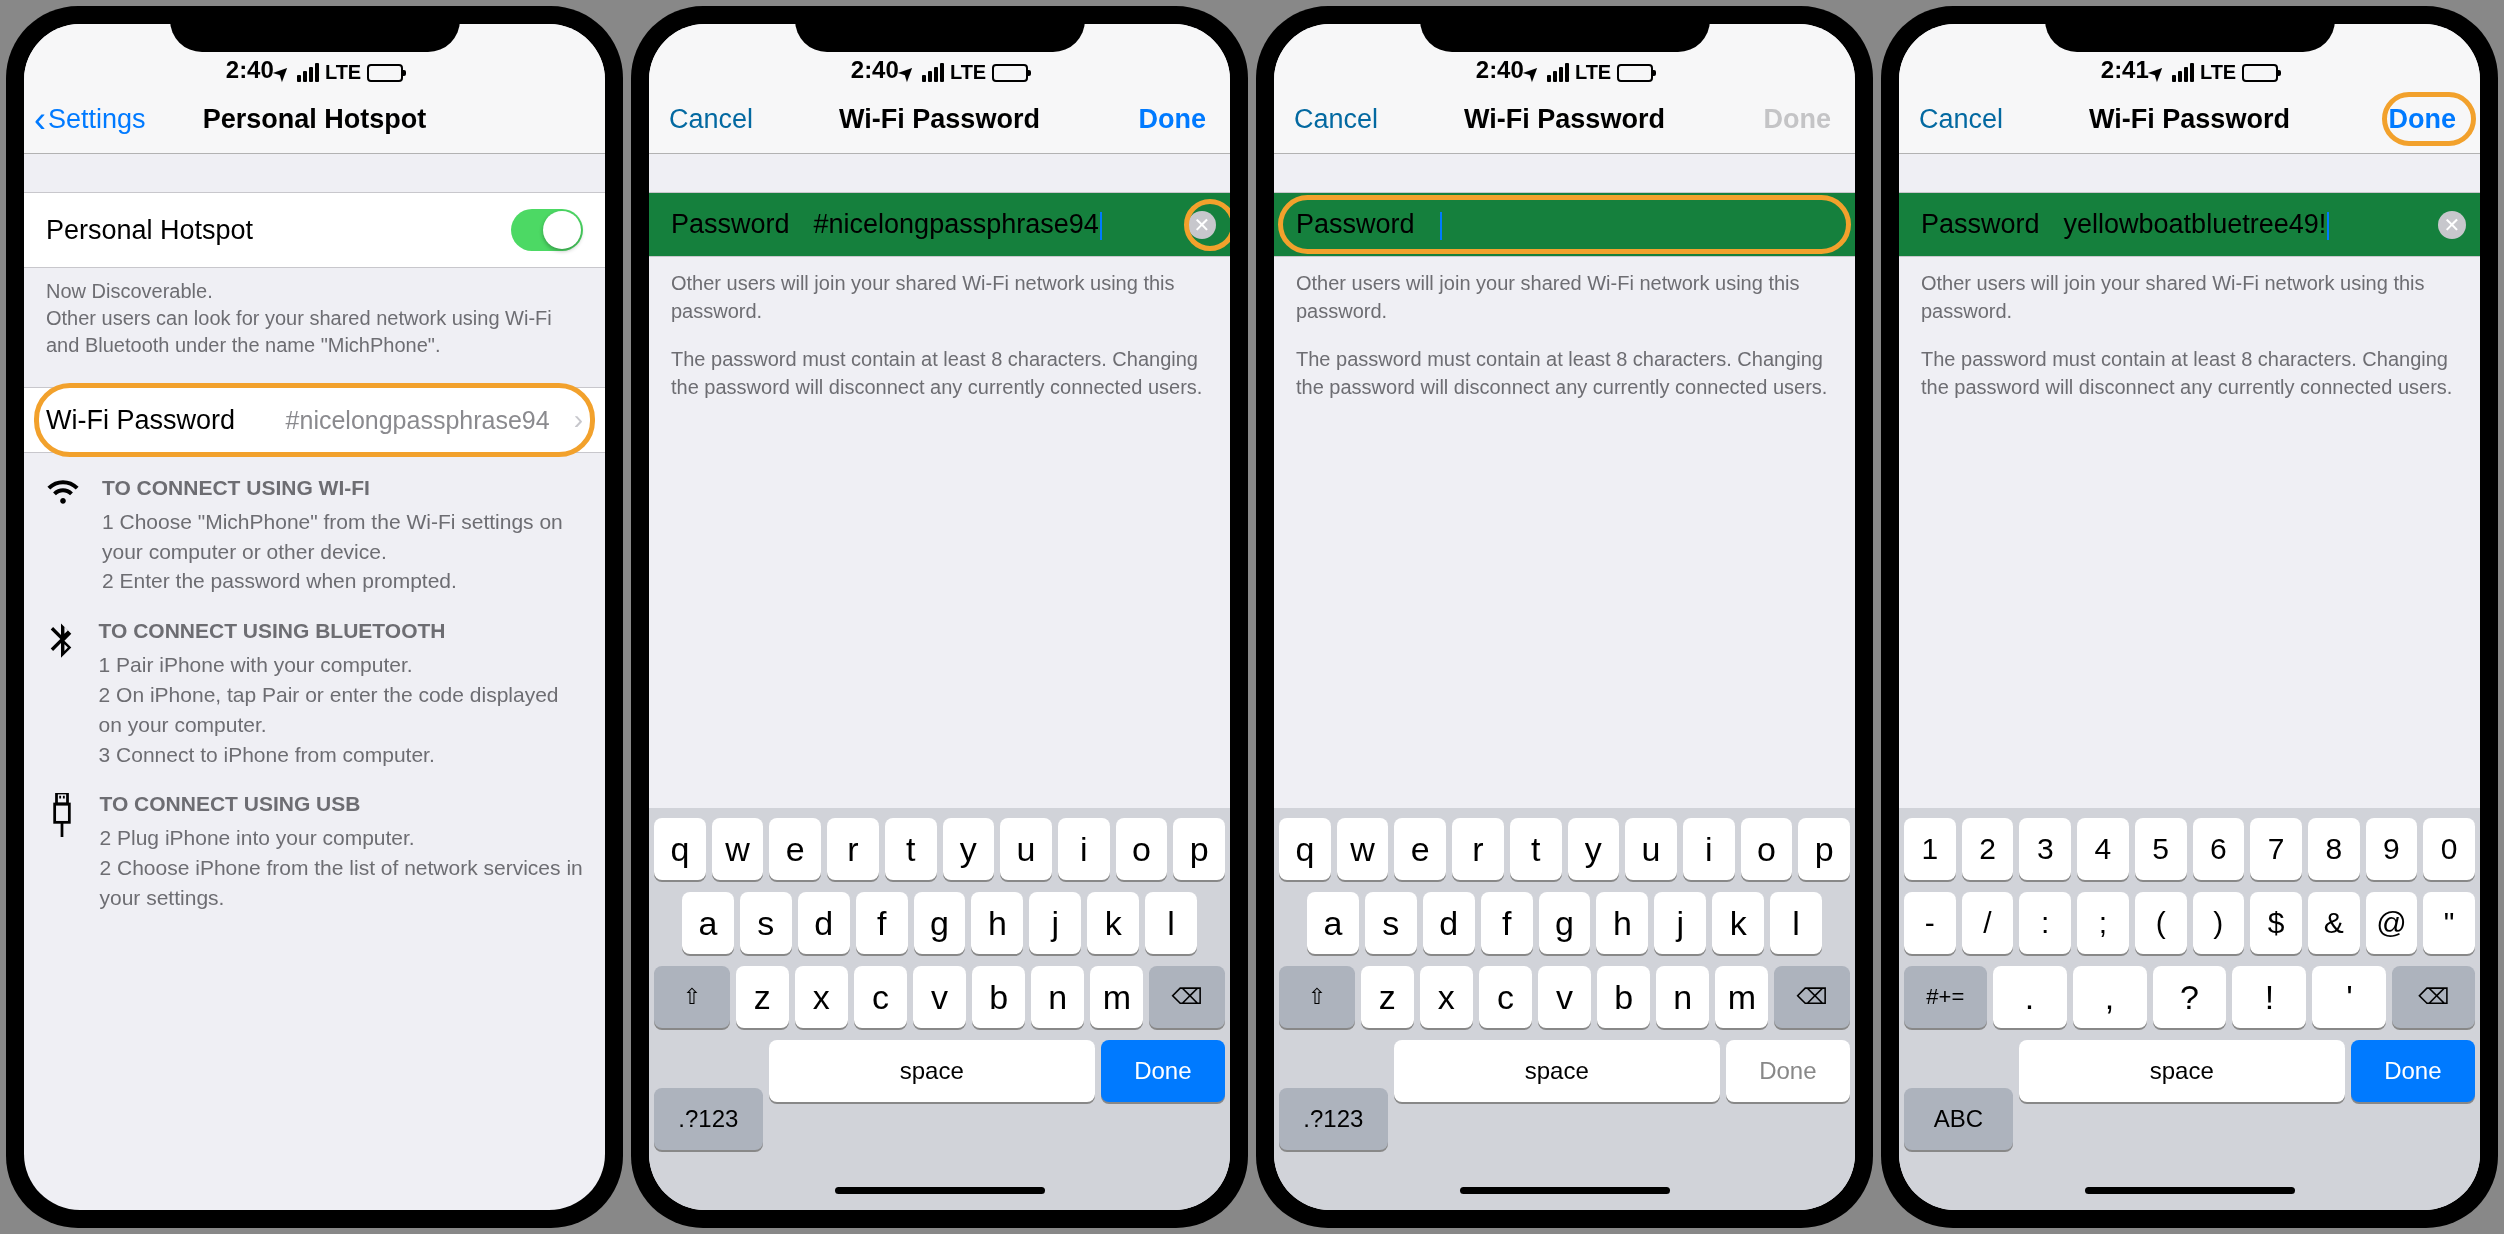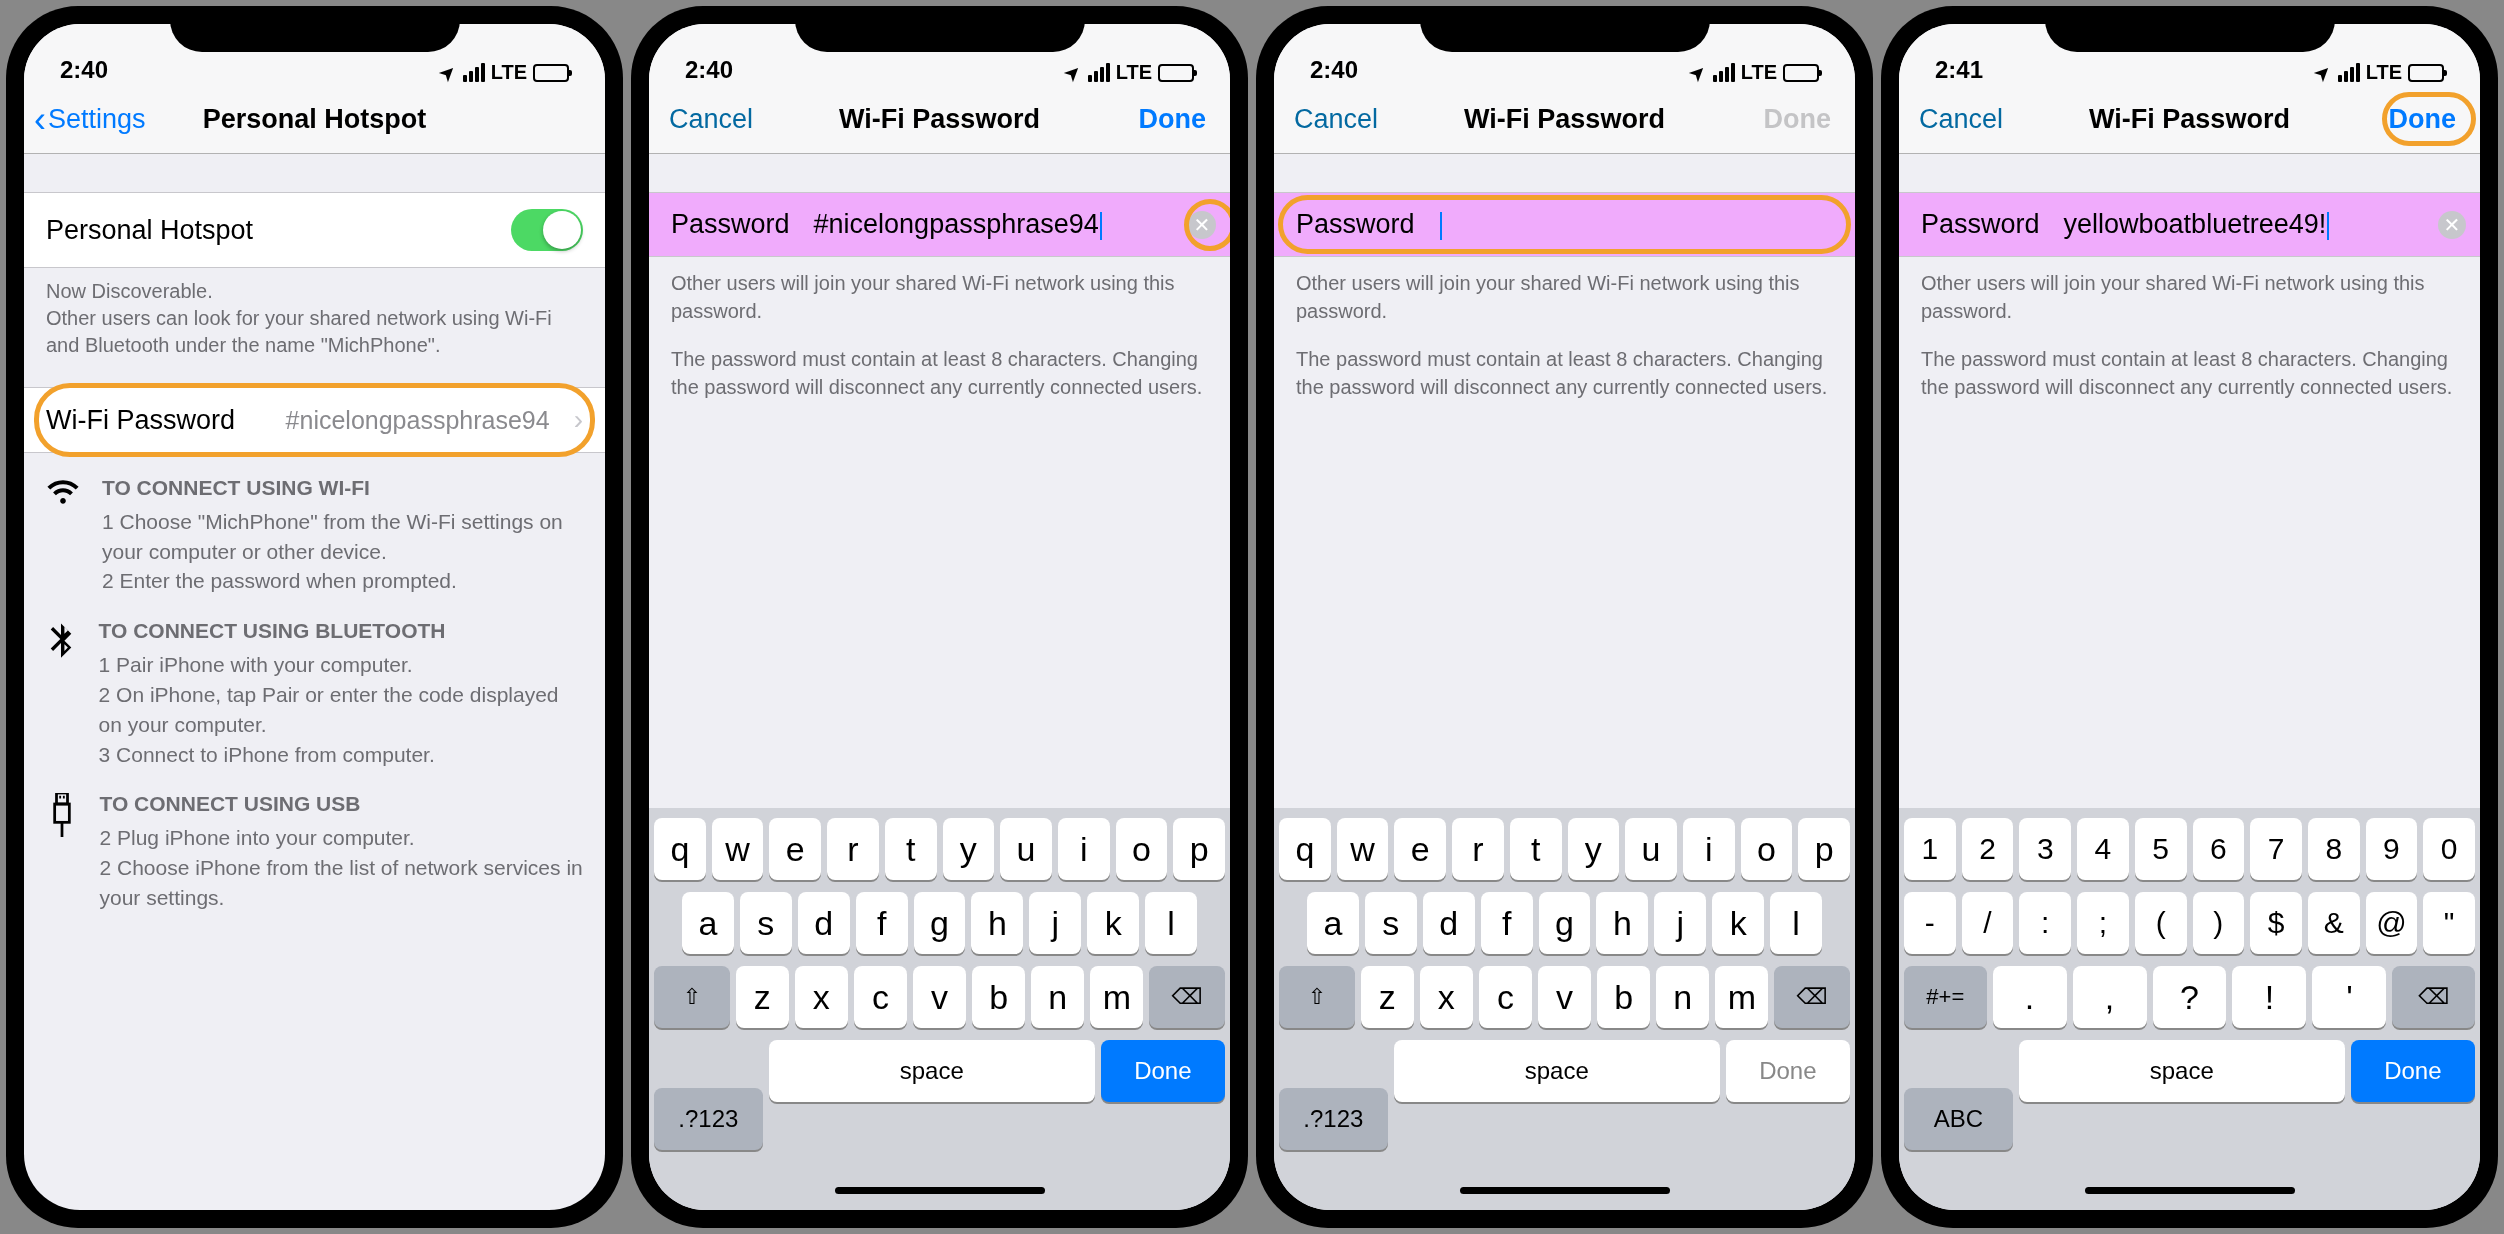--- a/index.html
+++ b/index.html
@@ -38,21 +38,21 @@
     width: 290px;
     height: 46px;
     background: #000;
     border-radius: 0 0 32px 32px;
     z-index: 100;
   }
   .status-bar {
     height: 62px;
     background: #f7f7f8;
     display: flex;
-    justify-content: space-between;
+    justify-content: center;
     align-items: flex-end;
     padding: 0 36px 2px 36px;
     font-size: 24px;
     font-weight: 600;
   }
   .status-right { display: flex; align-items: center; gap: 4px; font-size: 20px; }
   .signal { display: inline-flex; align-items: flex-end; gap: 2px; margin-right: 2px; }
   .signal span { width: 4px; background: #000; display: inline-block; border-radius: 1px;}
   .signal span:nth-child(1){height:7px}
   .signal span:nth-child(2){height:11px}
@@ -106,21 +106,21 @@
   .instr-text { font-size: 21px; line-height: 1.42; }
   .instr-head { font-size: 21px; margin-bottom: 4px; font-weight: bold; }
   .highlight-pill {
     border: 5px solid #f2a12c;
     border-radius: 36px;
     position: absolute;
     pointer-events: none;
     z-index: 50;
   }
   .pwd-input-row {
-    background:#f0abfc; border-top:1px solid #c8c7cc;border-bottom:1px solid #c8c7cc;
+    background:#15803d; border-top:1px solid #c8c7cc;border-bottom:1px solid #c8c7cc;
     display:flex; align-items:center; padding: 16px 14px 16px 22px; gap: 24px; font-size:27px;
     position: relative;
   }
   .pwd-input-row .input-val { flex:1; }
   .clear-btn {
     width: 28px; height:28px; background:#c7c7cc; border-radius:50%; color:#fff;
     display:flex; align-items:center; justify-content:center; font-size:20px; flex-shrink:0;
   }
   .cursor { display:inline-block; width:2px; height:28px; background:#007aff; vertical-align:middle; margin-left:1px;}
   .keyboard {

